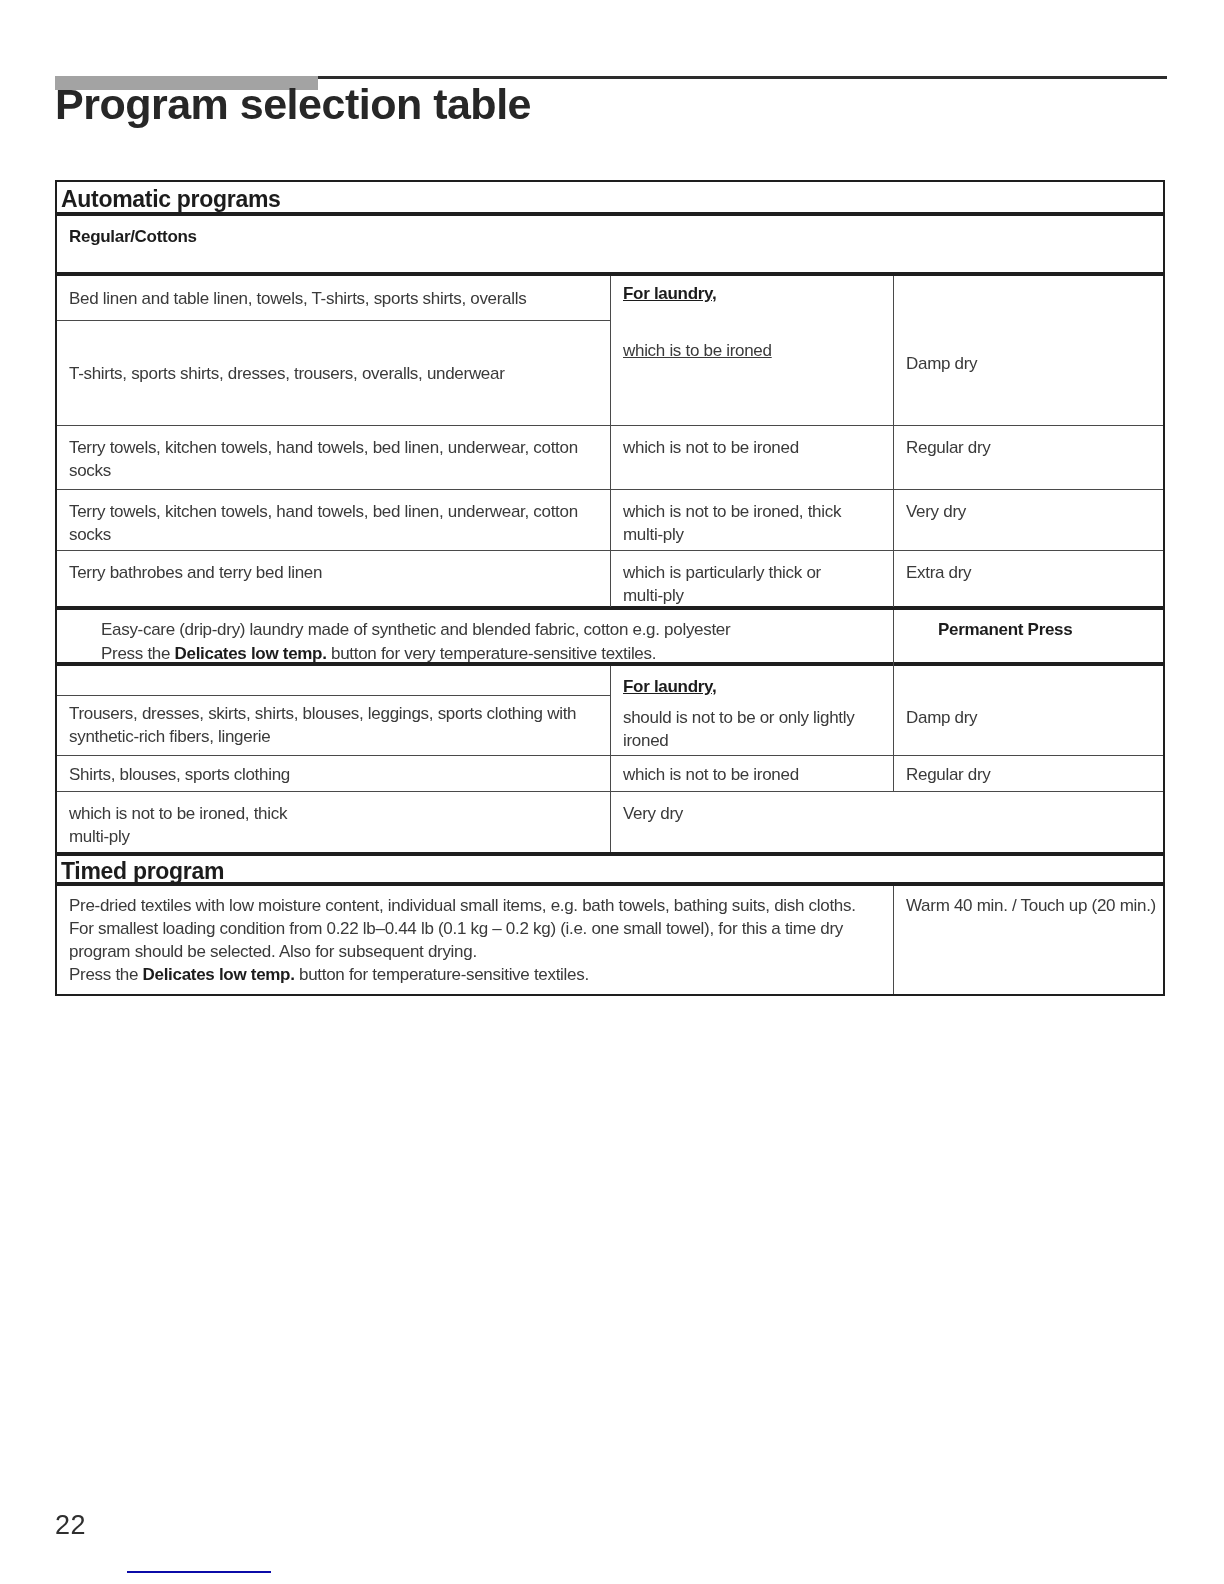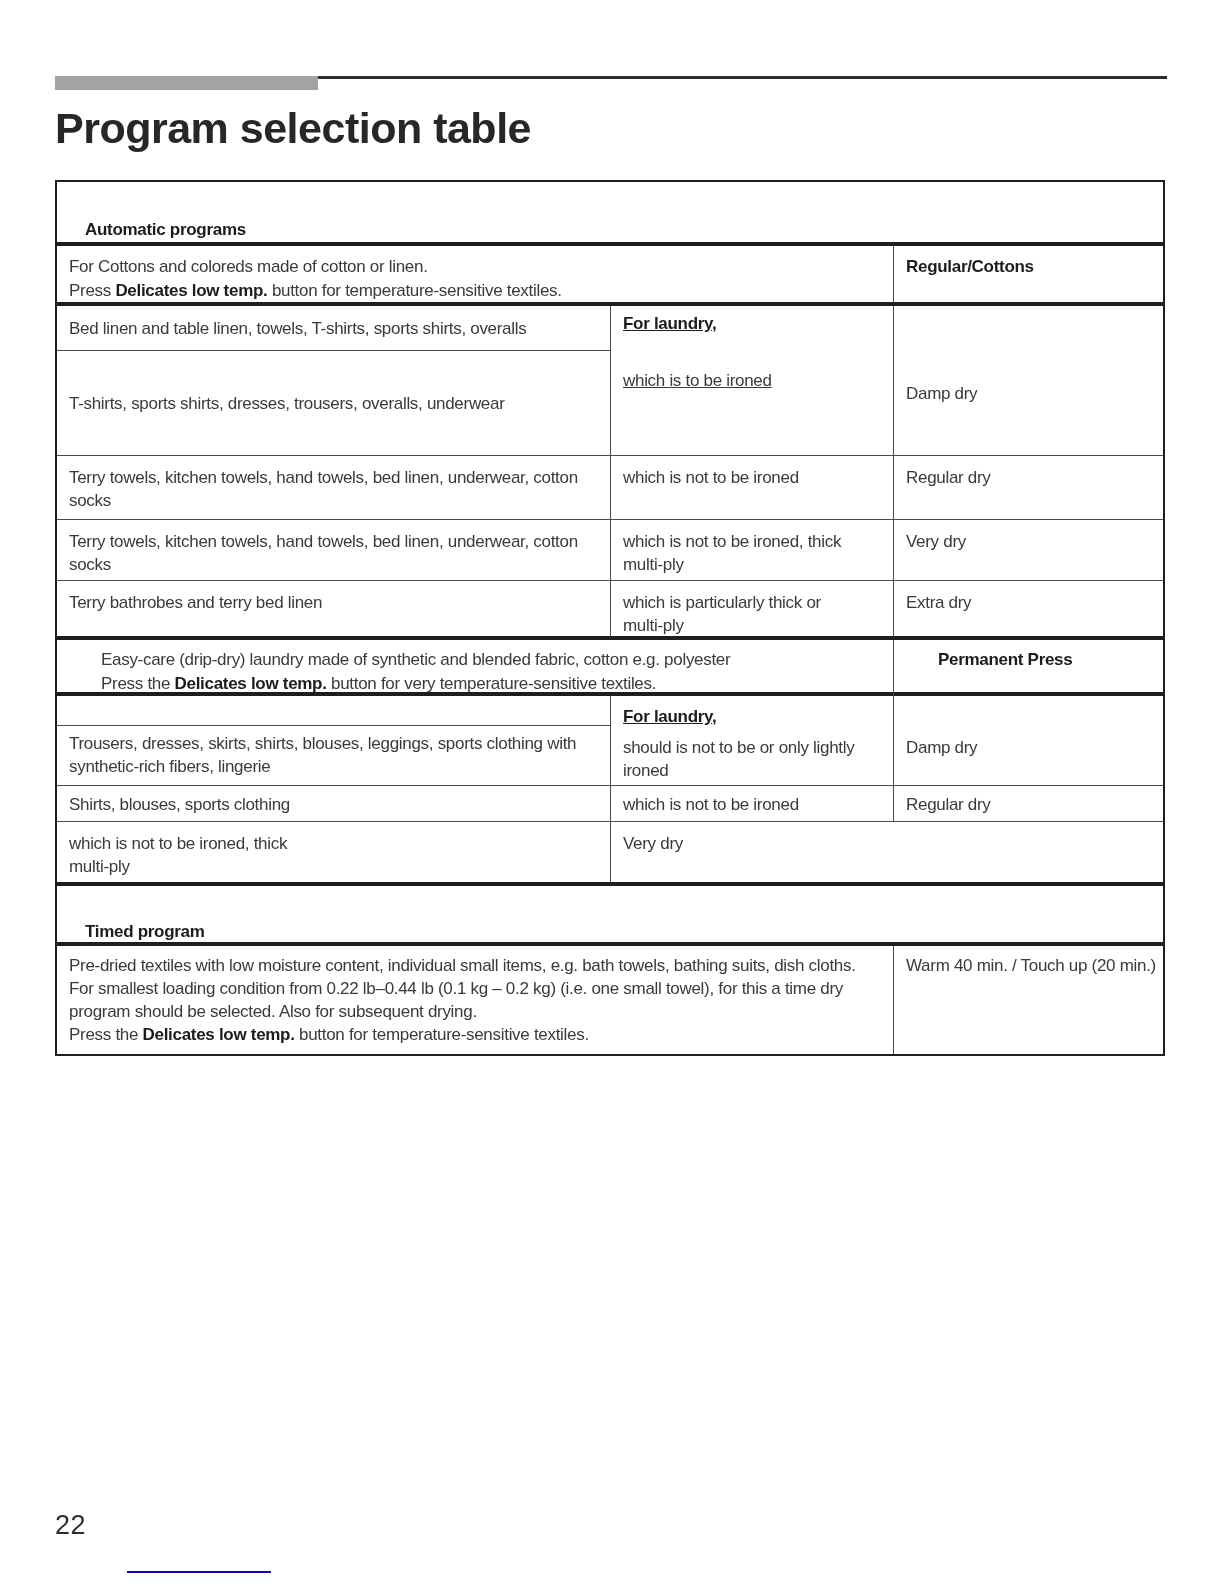--- a/index.html
+++ b/index.html
@@ -25,21 +25,21 @@
     position: absolute;
     left: 55px;
     top: 76px;
     width: 263px;
     height: 14px;
     background: #a3a3a3;
   }
   .title {
     position: absolute;
     left: 55px;
-    top: 104px;
+    top: 80px;
     font-size: 43px;
     font-weight: bold;
     letter-spacing: -0.5px;
     color: #272727;
   }
   
   .ptable {
     position: absolute;
     left: 55px;
     top: 180px;
@@ -51,21 +51,21 @@
   }
   .sec { border-bottom: 1.5px solid #4a4a4a; }
   .sec.bb-thick { border-bottom: 4px solid #1e1e1e; }
   .sec.bb-none { border-bottom: none; }
   .sec2 { display: grid; grid-template-columns: 837px 1fr; }
   .sec3 { display: grid; grid-template-columns: 554px 283px 1fr; }
   .col1, .col2, .span-cell { border-right: 1.5px solid #4a4a4a; }
   .cell { padding: 10px 12px 0 12px; }
   .b { font-weight: bold; color: #1c1c1c; }
   .line { white-space: nowrap; overflow: hidden; }
-  .sec-header { font-weight: bold; color: #1c1c1c; padding: 6px 28px; font-size: 17px; margin-top: 30px; }
+  .sec-header { font-weight: bold; color: #1c1c1c; padding: 6px 4px; font-size: 23px; }
 
   .sA { height: 34px; }
   .sB { height: 60px; }
   .sB .cell { padding-top: 9px; line-height: 24px; }
   .sC { height: 150px; }
   .sD { height: 64px; }
   .sE { height: 61px; }
   .sF { height: 59px; }
   .sG { height: 56px; }
   .sG .cell { padding-top: 8px; line-height: 24px; padding-left: 44px; }
@@ -120,24 +120,20 @@
   <div class="top-rule"></div>
   <div class="top-rule-accent"></div>
 
   <h1 class="title">Program selection table</h1>
 
   <div class="ptable">
 
     <div class="sec sec-header sA bb-thick">Automatic programs</div>
 
     <div class="sec sec2 sB bb-thick">
-      <div class="cell span-cell">
-        <div>For Cottons and coloreds made of cotton or linen.</div>
-        <div><span>Press </span><span class="b">Delicates low temp.</span><span> button for temperature-sensitive textiles.</span></div>
-      </div>
       <div class="cell b">Regular/Cottons</div>
     </div>
 
     <div class="sec sec3 sC">
       <div class="col1 colstack">
         <div class="subrow sub2">
             <span>Bed linen and table linen, towels, T-shirts, sports shirts, overalls</span>
           </div>
         <div class="subrow sub3">
             <span>T-shirts, sports shirts, dresses, trousers, overalls, underwear</span>

